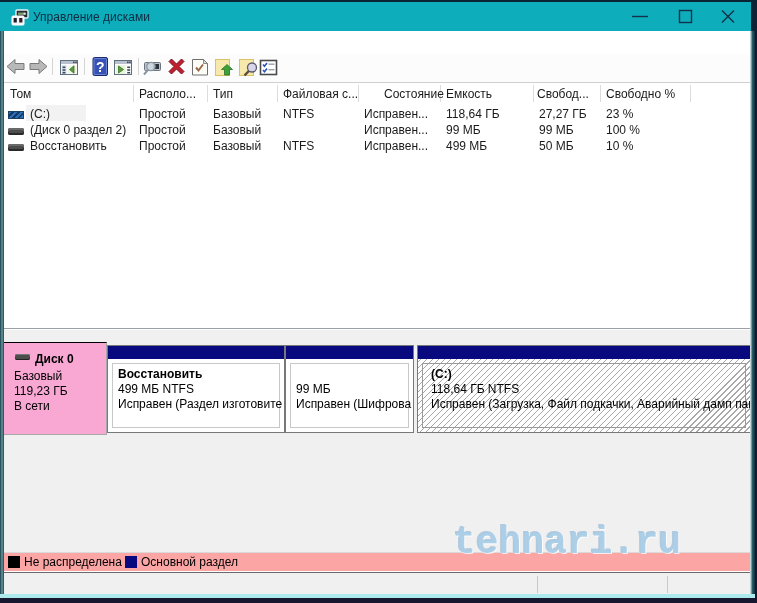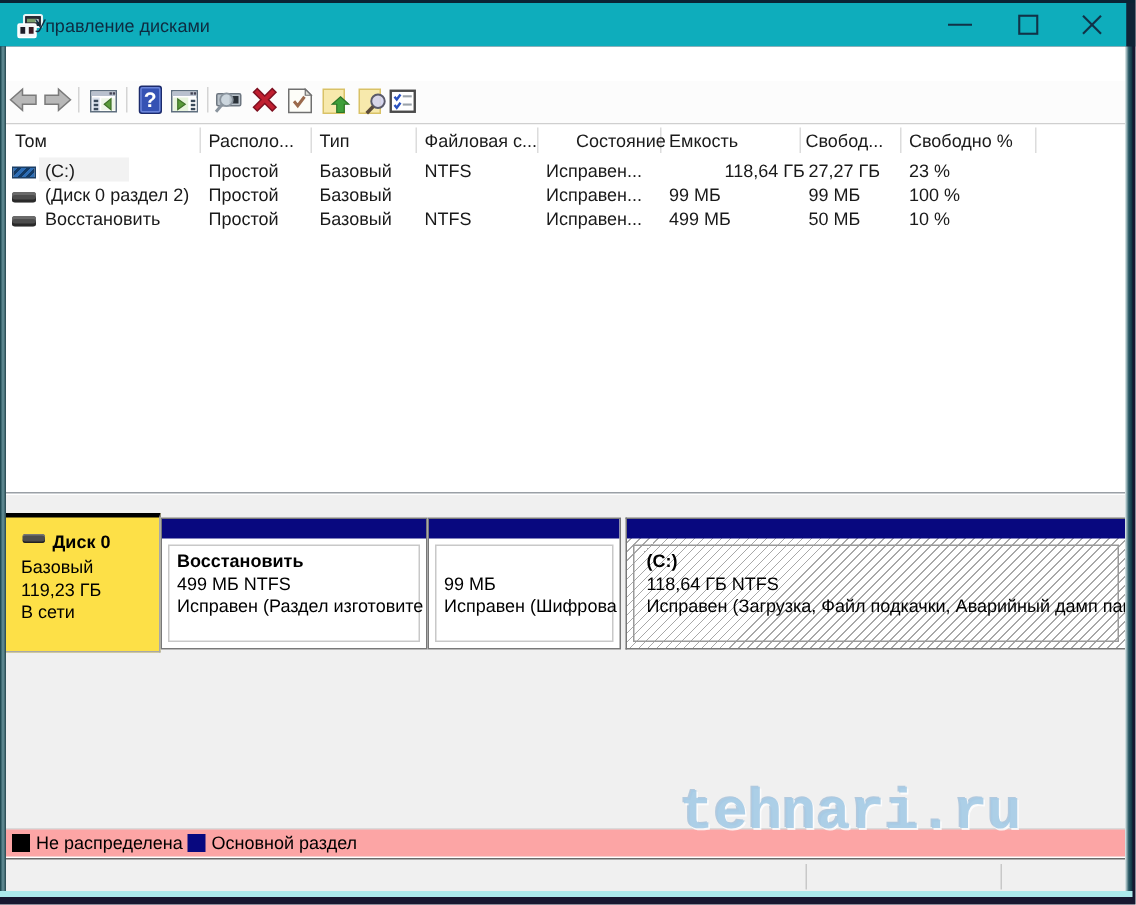--- a/index.html
+++ b/index.html
@@ -2,21 +2,21 @@
 <html><head>
 <meta charset="utf-8">
 <style>
   * { margin:0; padding:0; box-sizing:border-box; }
   html,body { width:757px; height:603px; overflow:hidden; }
   body { background:#171730; font-family:"Liberation Sans", sans-serif; position:relative; }
   .abs { position:absolute; }
   #frame-top { left:0; top:0; width:757px; height:2px; background:#0a2435; }
   #titlebar { left:0; top:2px; width:751px; height:29px; background:#0eadbc; }
   #titlebar-right { left:751px; top:2px; width:6px; height:29px; background:#0f2336; }
-  #title-text { left:23px; top:8px; font-size:12px; color:#0e2b40; }
+  #title-text { left:33px; top:8px; font-size:12px; color:#0e2b40; }
   #win-left { left:0; top:31px; width:4px; height:563px; background:linear-gradient(to right,#123d46,#5b858d 40%,#5b858d 60%,#25454d); }
   #win-right { left:750px; top:31px; width:5px; height:563px; background:linear-gradient(to right,#e8f2f2,#2a5a66 50%,#0d2e3d); }
   #win-bottom { left:0; top:594px; width:755px; height:4px; background:#aceaec; }
   #content { left:4px; top:31px; width:746px; height:563px; background:#fff; }
   
   #menubar { left:0; top:0; width:746px; height:23px; background:#fff; border-bottom:1px solid #ececec; }
   .menu-item { position:absolute; top:5px; font-size:12px; color:#000; }
   
   #toolbar { left:0; top:23px; width:746px; height:29px; background:#fcfcfc; border-bottom:1px solid #cfcfcf; }
   
@@ -158,21 +158,21 @@
     <div class="hdr" style="left:533px;">Свобод...</div>
     <div class="hdr" style="left:602px;">Свободно %</div>
 
     <div class="abs" style="left:22px; top:22px; width:60px; height:16px; background:#f2f2f2;"></div>
     <div class="abs" style="left:4px; top:28px; width:16px; height:8px; border:1px solid #1c3f66; background:repeating-linear-gradient(135deg,#2d6db5 0,#2d6db5 2px,#123a66 2px,#123a66 4px);"></div>
     <div class="cell" style="left:26px; top:24px;">(C:)</div>
     <div class="cell" style="left:135px; top:24px;">Простой</div>
     <div class="cell" style="left:209px; top:24px;">Базовый</div>
     <div class="cell" style="left:279px; top:24px;">NTFS</div>
     <div class="cell" style="left:360px; top:24px;">Исправен...</div>
-    <div class="cell" style="left:442px; top:24px;margin-left:37px;">118,64 ГБ</div>
+    <div class="cell" style="left:442px; top:24px;">118,64 ГБ</div>
     <div class="cell" style="left:535px; top:24px;">27,27 ГБ</div>
     <div class="cell" style="left:602px; top:24px;">23 %</div>
 
     <div class="abs" style="left:4px; top:45px; width:16px; height:7px; border-radius:2px; background:#4d4d4d; box-shadow:inset 0 -2px 0 #2a2a2a, inset 0 2px 0 #6a6a6a;"></div>
     <div class="cell" style="left:26px; top:40px;">(Диск 0 раздел 2)</div>
     <div class="cell" style="left:135px; top:40px;">Простой</div>
     <div class="cell" style="left:209px; top:40px;">Базовый</div>
     <div class="cell" style="left:360px; top:40px;">Исправен...</div>
     <div class="cell" style="left:442px; top:40px;">99 МБ</div>
     <div class="cell" style="left:535px; top:40px;">99 МБ</div>
@@ -183,21 +183,21 @@
     <div class="cell" style="left:135px; top:56px;">Простой</div>
     <div class="cell" style="left:209px; top:56px;">Базовый</div>
     <div class="cell" style="left:279px; top:56px;">NTFS</div>
     <div class="cell" style="left:360px; top:56px;">Исправен...</div>
     <div class="cell" style="left:442px; top:56px;">499 МБ</div>
     <div class="cell" style="left:535px; top:56px;">50 МБ</div>
     <div class="cell" style="left:602px; top:56px;">10 %</div>
   </div>
   <div id="graphic" class="abs">
 
-    <div class="abs" style="left:0; top:12px; width:103px; height:93px; background:#fde047; border-right:1px solid #a8a8a8; border-bottom:1px solid #a8a8a8; border-top:3px solid #000000;">
+    <div class="abs" style="left:0; top:12px; width:103px; height:93px; background:#f9a8d4; border-right:1px solid #a8a8a8; border-bottom:1px solid #a8a8a8; border-top:1px solid #000000;">
       <div class="abs" style="left:11px; top:11px; width:15px; height:6px; border-radius:2px; background:#4d4d4d; box-shadow:inset 0 -1px 0 #222, inset 0 1px 0 #777;"></div>
       <div class="abs" style="left:31px; top:9px; font-size:12px; font-weight:bold; color:#000;">Диск 0</div>
       <div class="abs" style="left:10px; top:26px; font-size:12px; color:#000;">Базовый</div>
       <div class="abs" style="left:10px; top:41px; font-size:12px; color:#000;">119,23 ГБ</div>
       <div class="abs" style="left:10px; top:56px; font-size:12px; color:#000;">В сети</div>
     </div>
 
     <div class="block" style="left:103px; width:178px;">
       <div class="navybar"></div>
       <div class="inner"></div>

